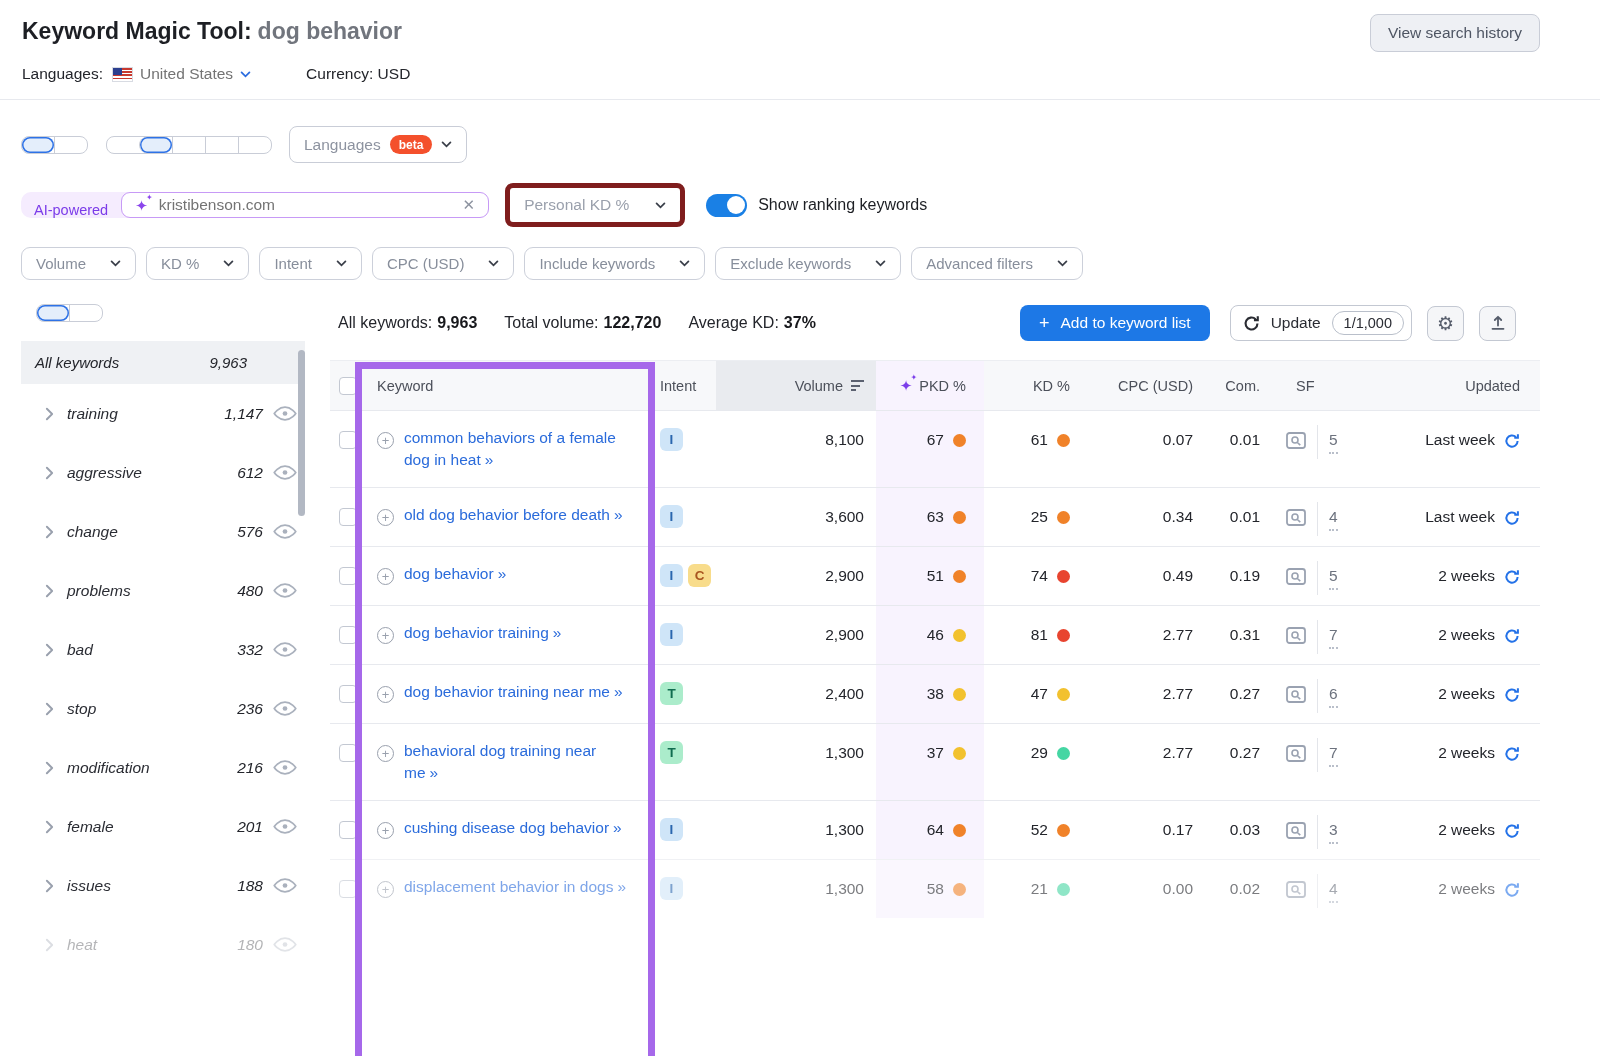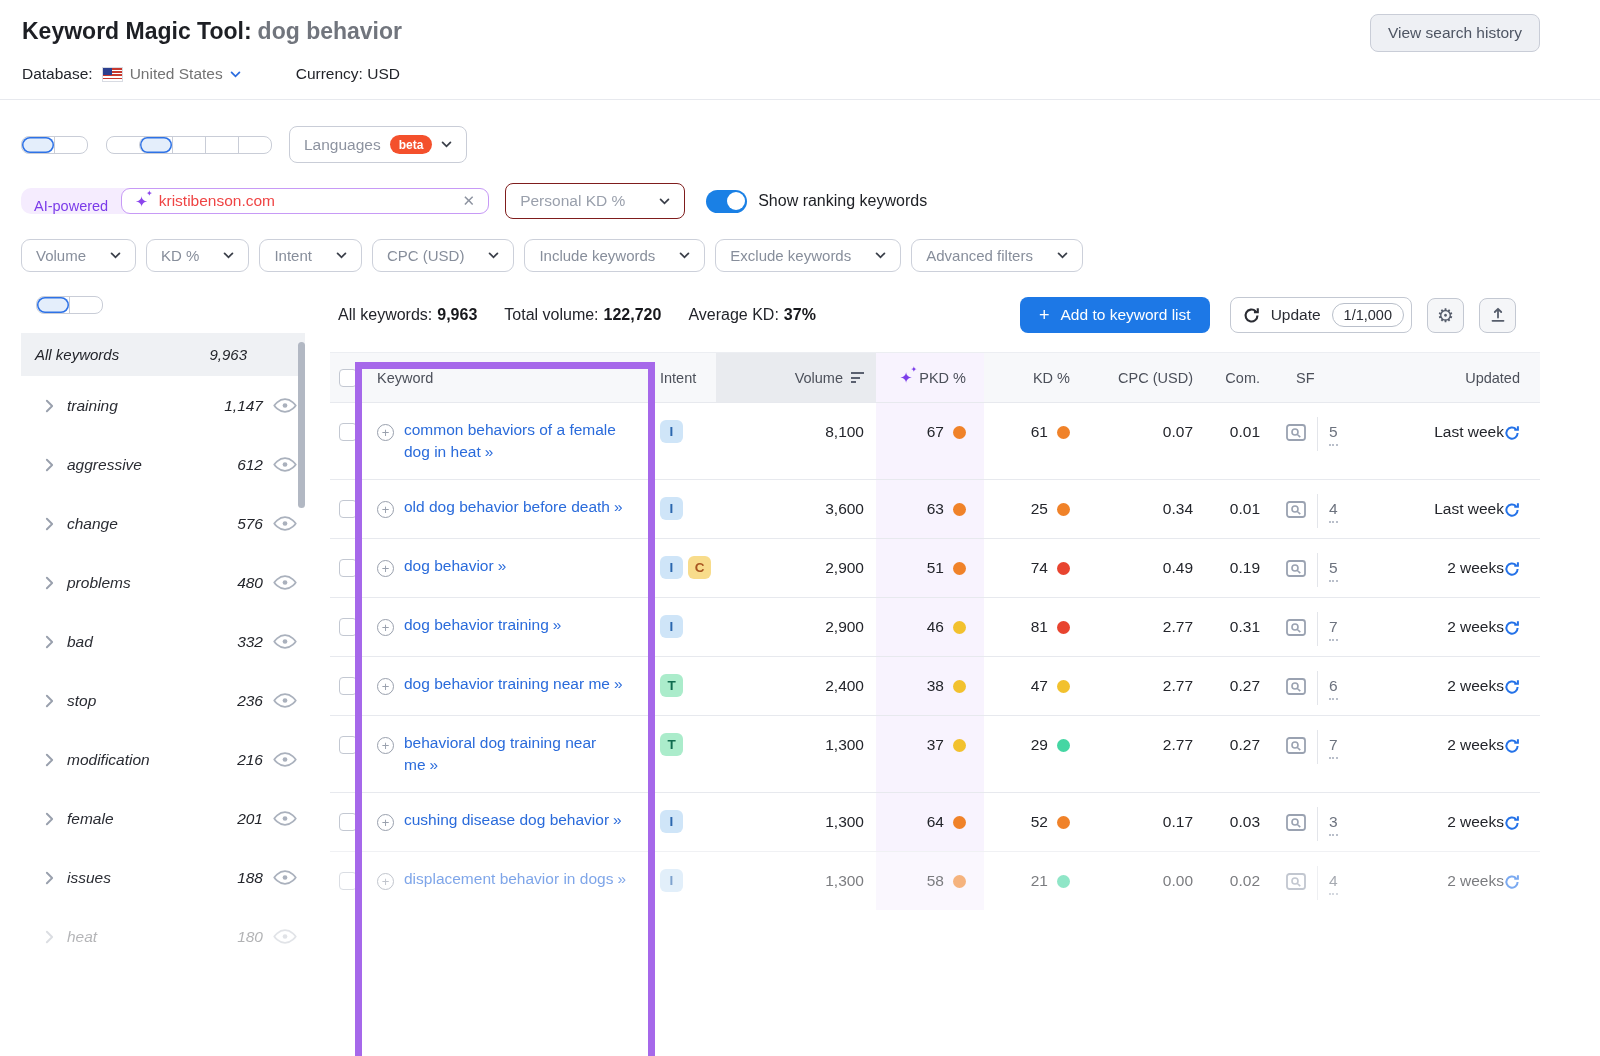--- a/index.html
+++ b/index.html
@@ -42,24 +42,24 @@
   .beta-pill { background:#f4502c; color:#fff; font-size:12px; font-weight:bold; padding:2.5px 9px; border-radius:10px; }
   .dd-chev { width:11px; height:7px; color:#3a3f49; }
 
   .search-row { margin-top:20px; display:flex; align-items:center; }
   .ai-box { display:flex; align-items:stretch; background:#f5ecfe; border-radius:10px; }
   .ai-label { padding:10px 13px 0 13px; color:#7b3be9; font-size:14.5px; }
   .ai-input { display:flex; align-items:center; background:#fff; border:1.5px solid #c79af6;
     border-radius:9px; width:368px; padding:0 13px; gap:9px; }
   .spark { position:relative; color:#8b45ec; font-size:15px; line-height:1; flex:none; }
   .spark::after { content:"\2726"; position:absolute; font-size:8px; top:-4px; right:-5px; }
-  .ai-input input { border:none; outline:none; flex:1; font-family:inherit; font-size:15.5px; color:#ef4444; background:transparent; }
+  .ai-input input { border:none; outline:none; flex:1; font-family:inherit; font-size:15.5px; color:#737373; background:transparent; }
   .clear-x { color:#8d93a0; font-size:15px; cursor:pointer; }
   .kd-dd { margin-left:16px; display:flex; align-items:center; justify-content:space-between;
-    border:1px solid #7f1d1d; border-radius:8px; padding:8px 14px; width:180px; color:#9aa0ac; cursor:pointer; }
+    border:5px solid #7f1d1d; border-radius:8px; padding:8px 14px; width:180px; color:#9aa0ac; cursor:pointer; }
   .toggle { margin-left:21px; width:41px; height:23px; border-radius:12px; background:#1a80e5; position:relative; cursor:pointer; flex:none; }
   .toggle-knob { position:absolute; right:2.5px; top:2.5px; width:18px; height:18px; border-radius:50%; background:#fff; }
   .toggle-label { margin-left:11px; font-size:16px; color:#1d1f24; }
 
   .filters-row { margin-top:20px; display:flex; gap:10px; }
   .filter-dd { display:flex; align-items:center; justify-content:space-between; gap:24px;
     border:1px solid #ccd0da; border-radius:9px; padding:7px 14px; font-size:15px; color:#878e9b; cursor:pointer; }
 
   
   .content { display:flex; margin-top:24px; padding:0 60px 0 21px; gap:25px; }
@@ -134,39 +134,39 @@
   .c-pkd { background:#f8f3fe; height:100%; display:flex; justify-content:flex-end; gap:9px; padding:20px 18px 0 0; }
   .c-kd  { display:flex; justify-content:flex-end; gap:9px; padding:20px 22px 0 0; }
   .dot { width:13px; height:13px; border-radius:50%; margin-top:3px; flex:none; }
   .dot-orange { background:#f08229; } .dot-red { background:#e8442f; }
   .dot-yellow { background:#f2c12e; } .dot-green { background:#45d6a3; }
   .c-cpc { padding-right:12px; } .c-com { padding-right:12px; }
   .c-sf { display:flex; align-items:flex-start; padding:20px 0 0 14px; gap:11px; }
   .serp-icon { color:#9aa2b1; margin-top:1px; cursor:pointer; }
   .sf-divider { width:1px; height:34px; background:#e3e5ea; margin-top:-6px; }
   .sf-num { color:#6c727e; border-bottom:2px dotted #b9bfca; padding-bottom:3px; cursor:pointer; }
-  .c-upd { display:flex; justify-content:flex-end; padding:20px 20px 0 0; }
+  .c-upd { display:flex; justify-content:flex-end; gap:9px; padding:20px 20px 0 0; }
   .refresh-icon { color:#2472e8; margin-top:2px; cursor:pointer; }
 
   
   .purple-overlay { position:absolute; left:355px; top:362px; width:300px; height:694px;
     border:7px solid #a668ea; border-bottom:none; z-index:30; pointer-events:none; }
   .bottom-fade { position:absolute; left:0; right:0; bottom:0; height:110px; z-index:20; pointer-events:none;
     background:linear-gradient(180deg, rgba(255,255,255,0) 0%, rgba(255,255,255,.93) 80%); }
 </style>
 </head>
 <body>
 
 <header class="topbar">
   <div class="title-row">
     <h1 class="page-title"><span>Keyword Magic Tool:</span><span class="query">dog behavior</span></h1>
     <button class="vsh-btn">View search history</button>
   </div>
   <div class="meta-row">
-    <span>Database:</span>
+    <span>Languages:</span>
     <span class="us-flag-icon"></span>
     <span class="db-link">United States</span>
     <svg class="chev" style="color:#2b6cdf" viewBox="0 0 12 8">
         <path d="M1.5 1.5L6 6l4.5-4.5" stroke="currentColor" stroke-width="2" fill="none" stroke-linecap="round"></path>
       </svg>
     <span class="currency"><span>Currency:</span> <span>USD</span></span>
   </div>
 </header>
 <div class="divider"></div>
 

